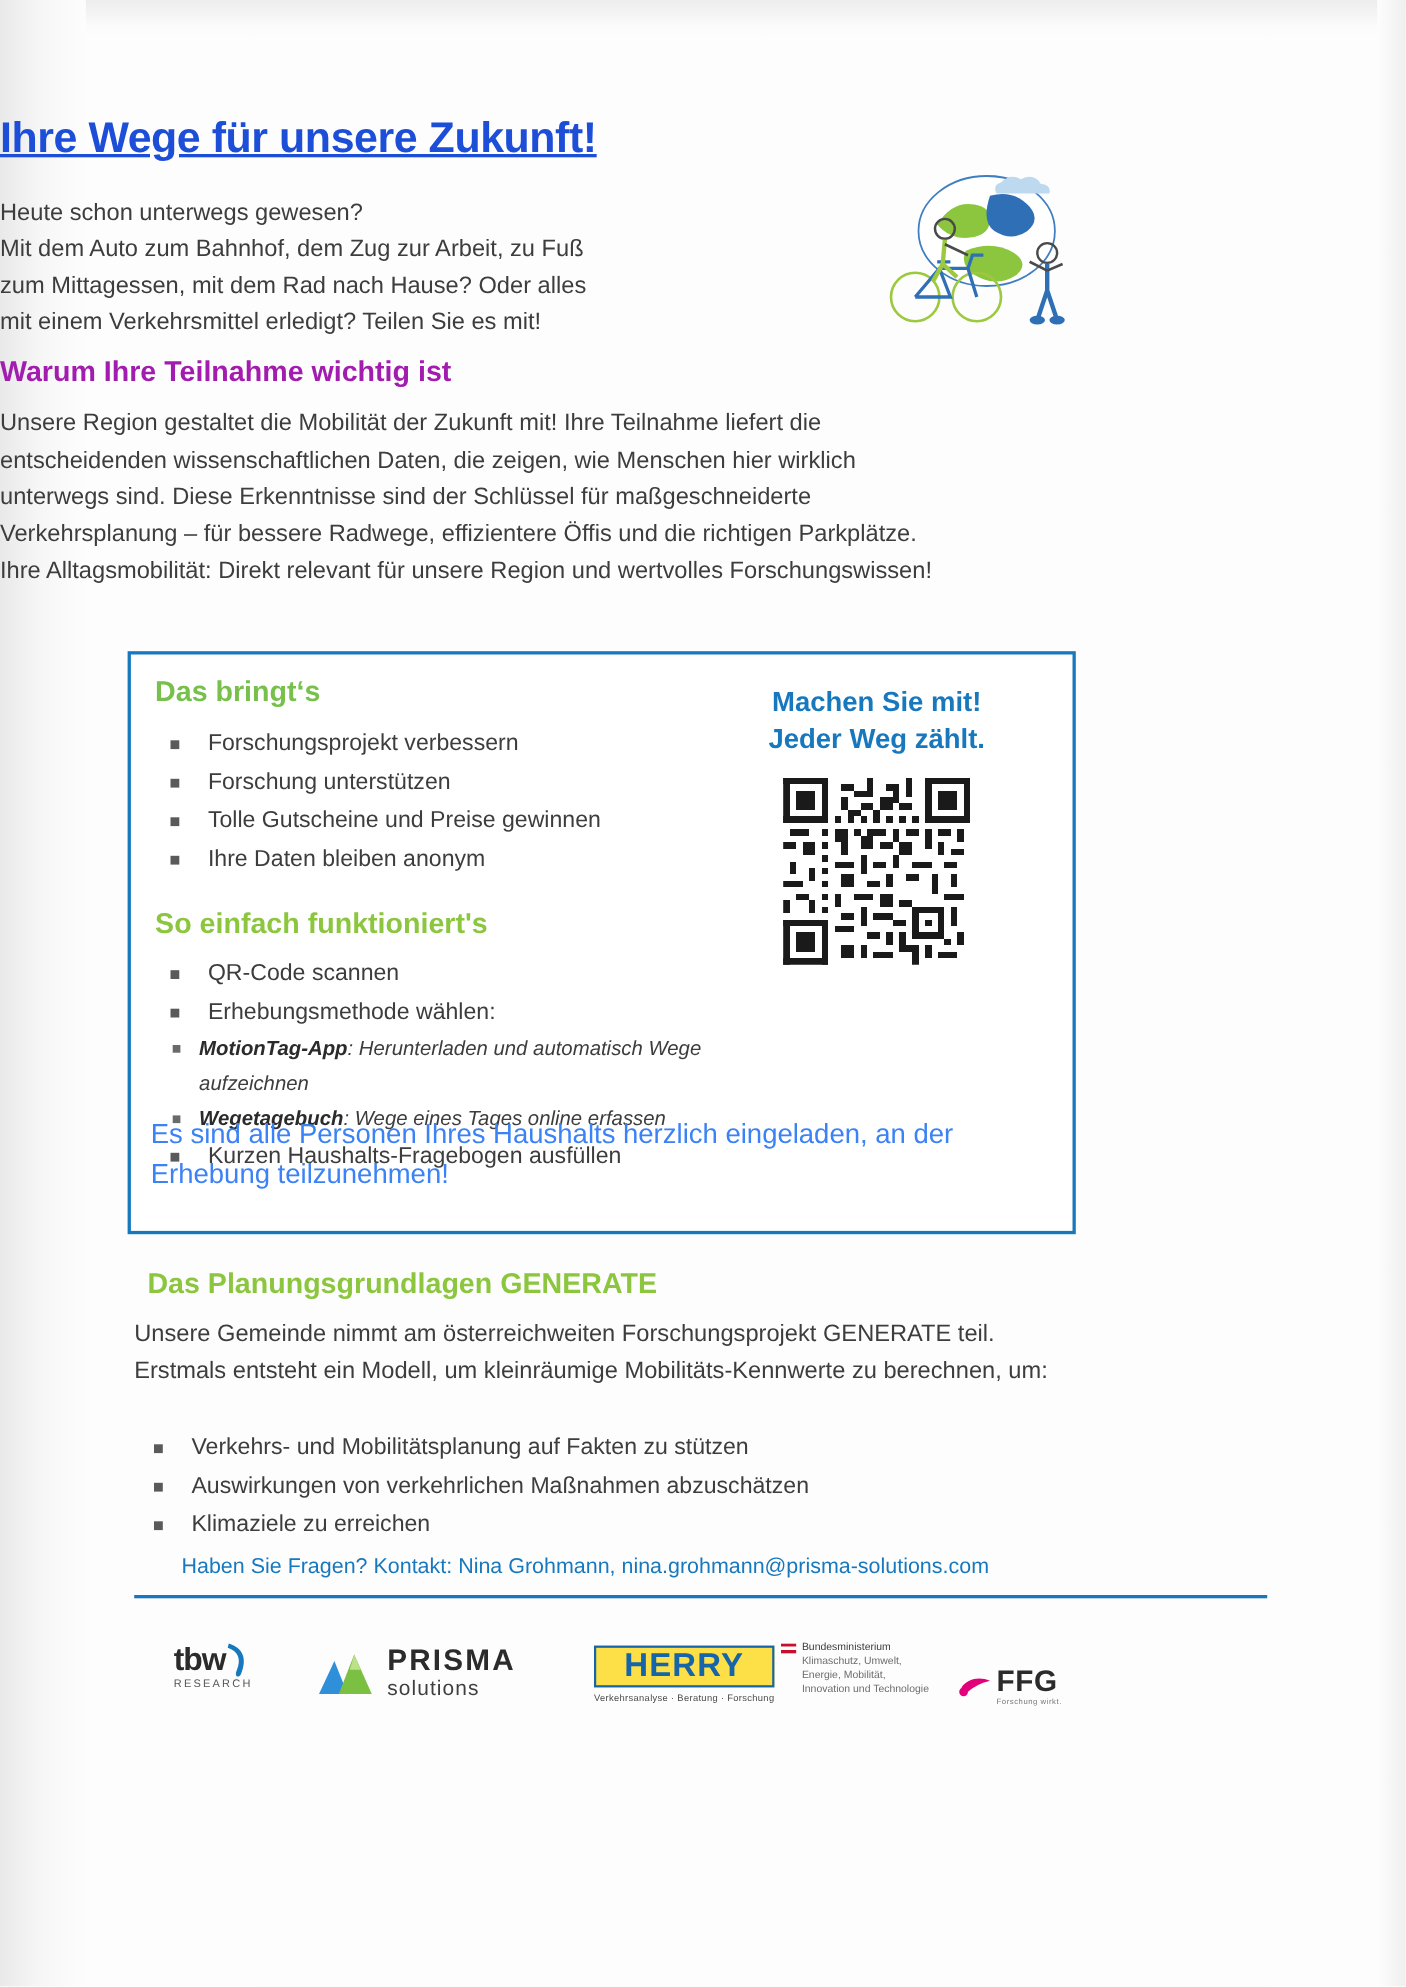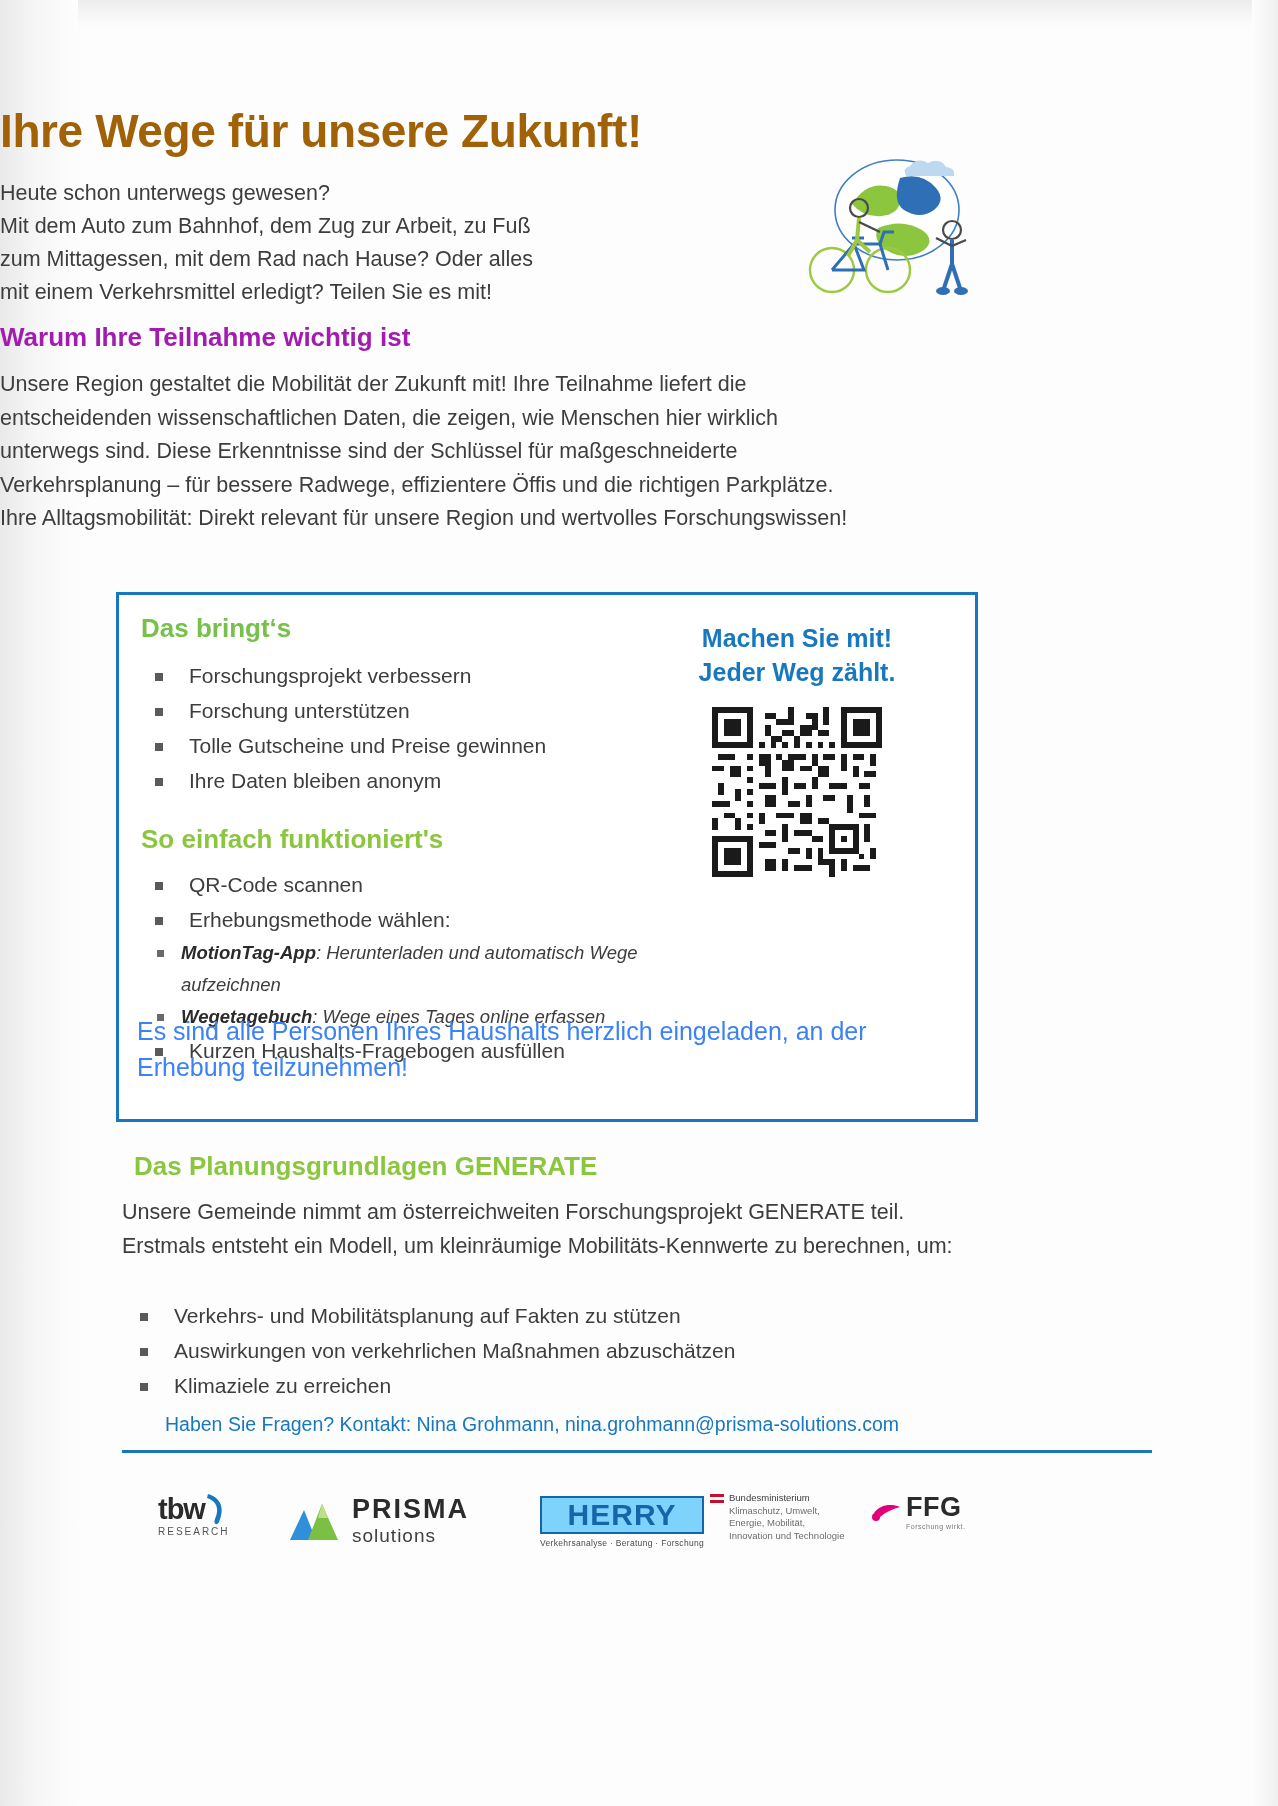--- a/index.html
+++ b/index.html
@@ -28,28 +28,29 @@
   .scan-edge-top {
     position: absolute; left: 0; top: 0; width: 100%; height: 34px;
     background: linear-gradient(to bottom, #ededed 0%, #fbfbfb 70%, #fdfdfd 100%);
   }
   .scan-edge-right {
     position: absolute; right: 0; top: 0; width: 26px; height: 100%;
     background: linear-gradient(to left, #efefef 0%, #fdfdfd 100%);
   }
 
   h1.title {
-    font-size: 46px;
+    font-size: 39px;
     font-weight: bold;
-    color: #a16207;
+    color: #1d4ed8;
     margin: 0;
     position: absolute;
     top: 104px;
     left: 0;
     letter-spacing: -0.4px;
+    text-decoration: underline;
   }
 
   .intro {
     position: absolute;
     top: 177px;
     left: 0;
     width: 620px;
     font-size: 21.5px;
     line-height: 33px;
     color: #3d3d3d;
@@ -228,21 +229,21 @@
     height: 80px;
   }
   .logo { position: absolute; }
 
   .tbw-text { font-size: 29px; font-weight: bold; color: #2b2b2b; letter-spacing: -1px;}
   .tbw-sub { font-size: 10px; letter-spacing: 2px; color: #555; }
   .prisma-main { font-size: 27px; font-weight: bold; color: #2b2b2b; letter-spacing: 2px; }
   .prisma-sub { font-size: 19px; color: #3f3f3f; letter-spacing: 1px; }
   .herry-text {
     font-size: 30px; font-weight: bold; color: #1565a8;
-    letter-spacing: 1px; background: #7dd3fc;
+    letter-spacing: 1px; background: #fde047;
     border: 2px solid #1565a8; padding: 0 3px;
   }
   .herry-sub { font-size: 8.5px; color: #4a4a4a; letter-spacing: 0.3px; }
   .bmk-line { font-size: 9.5px; color: #6d6d6d; line-height: 12.5px; }
   .bmk-line.first { color: #3b3b3b; }
   .ffg-text { font-size: 27px; font-weight: bold; color: #2b2b2b; letter-spacing: 0.5px; }
   .ffg-sub { font-size: 7px; color: #777; letter-spacing: 0.5px; }
 </style>
 </head>
 <body>
@@ -489,21 +490,21 @@
         <rect x="0" y="6" width="14" height="3" fill="#c8102e"></rect>
       </svg>
       <div>
         <div class="bmk-line first">Bundesministerium</div>
         <div class="bmk-line">Klimaschutz, Umwelt,</div>
         <div class="bmk-line">Energie, Mobilität,</div>
         <div class="bmk-line">Innovation und Technologie</div>
       </div>
     </div>
 
-    <div class="logo" style="left:740px; top:14px; display:flex; align-items:center;">
+    <div class="logo" style="left:740px; top:35px; display:flex; align-items:center;">
       <svg width="34" height="28" viewBox="0 0 34 28">
         <path d="M4 16 C10 8 20 6 30 10 C22 12 16 15 10 20 z" fill="#e2007a"></path>
         <circle cx="6" cy="20" r="4" fill="#e2007a"></circle>
       </svg>
       <div style="margin-left:2px;">
         <div class="ffg-text">FFG</div>
         <div class="ffg-sub">Forschung wirkt.</div>
       </div>
     </div>
 

